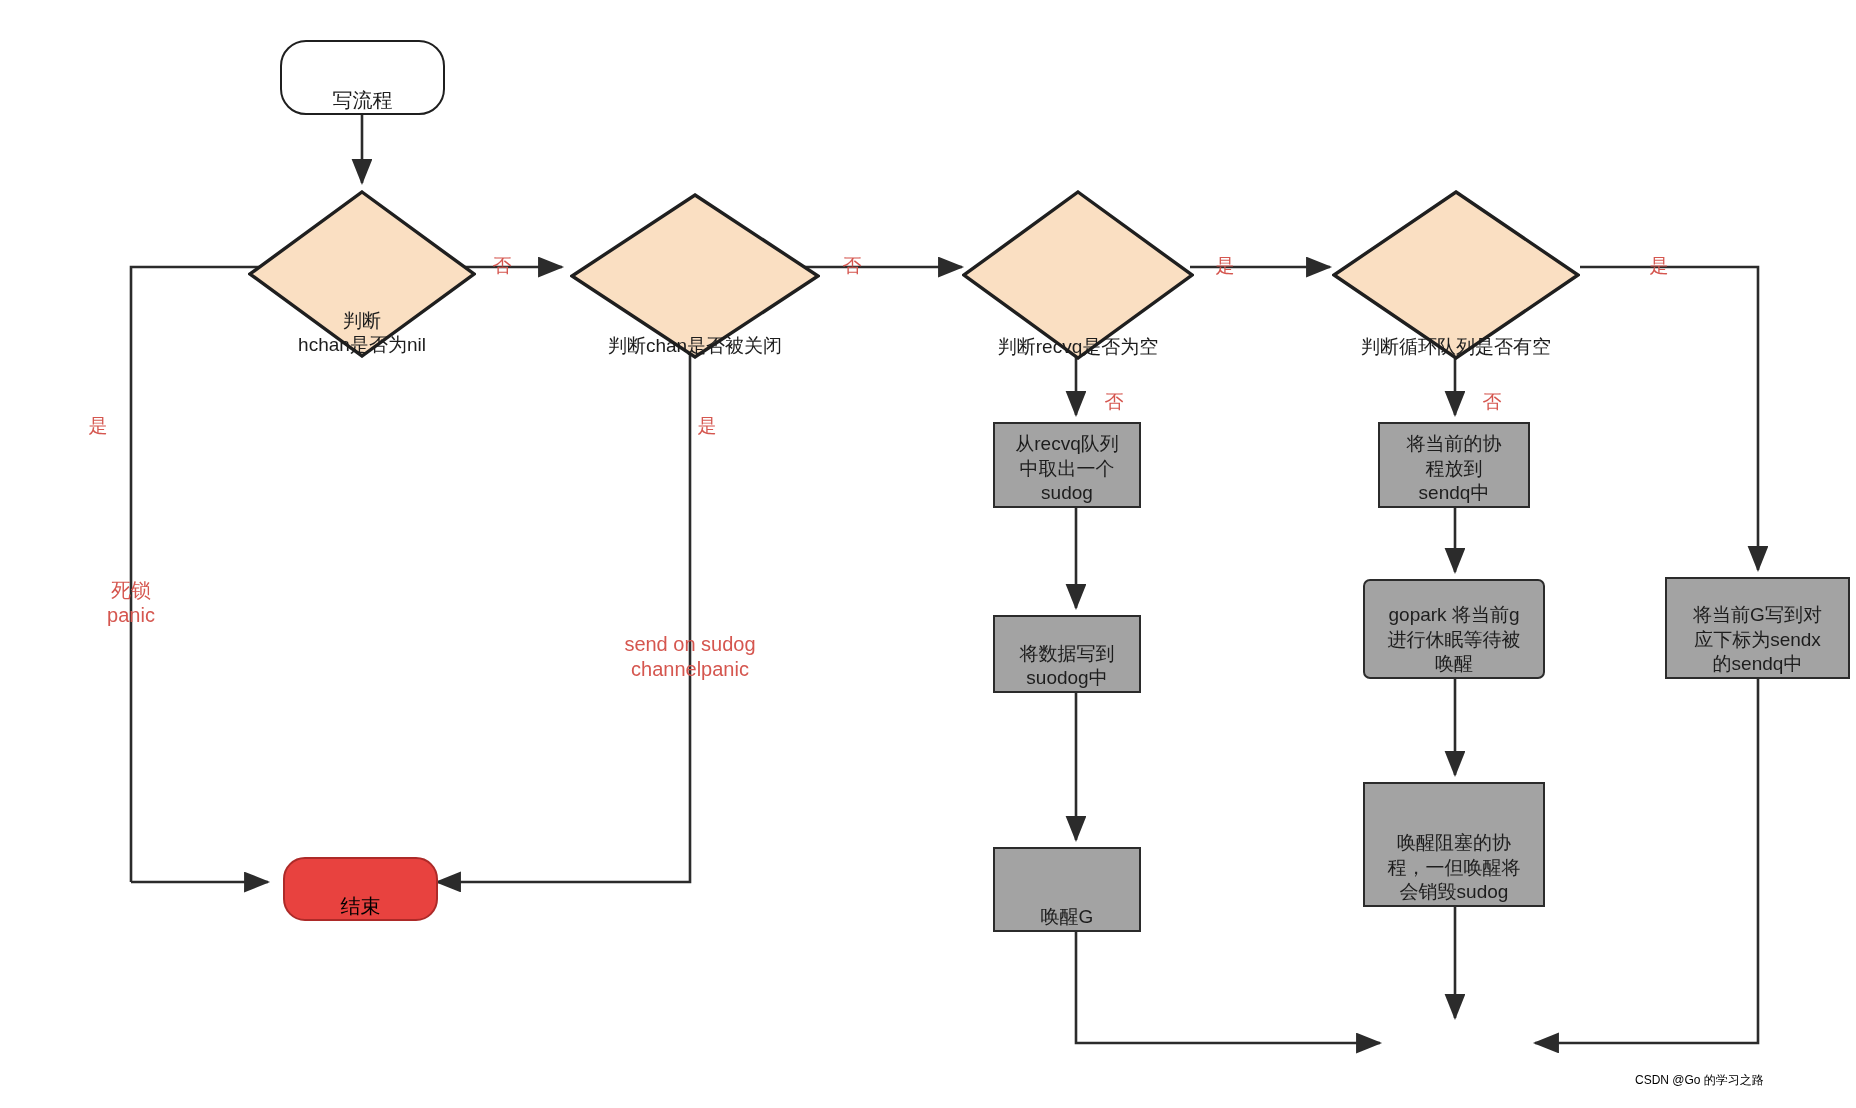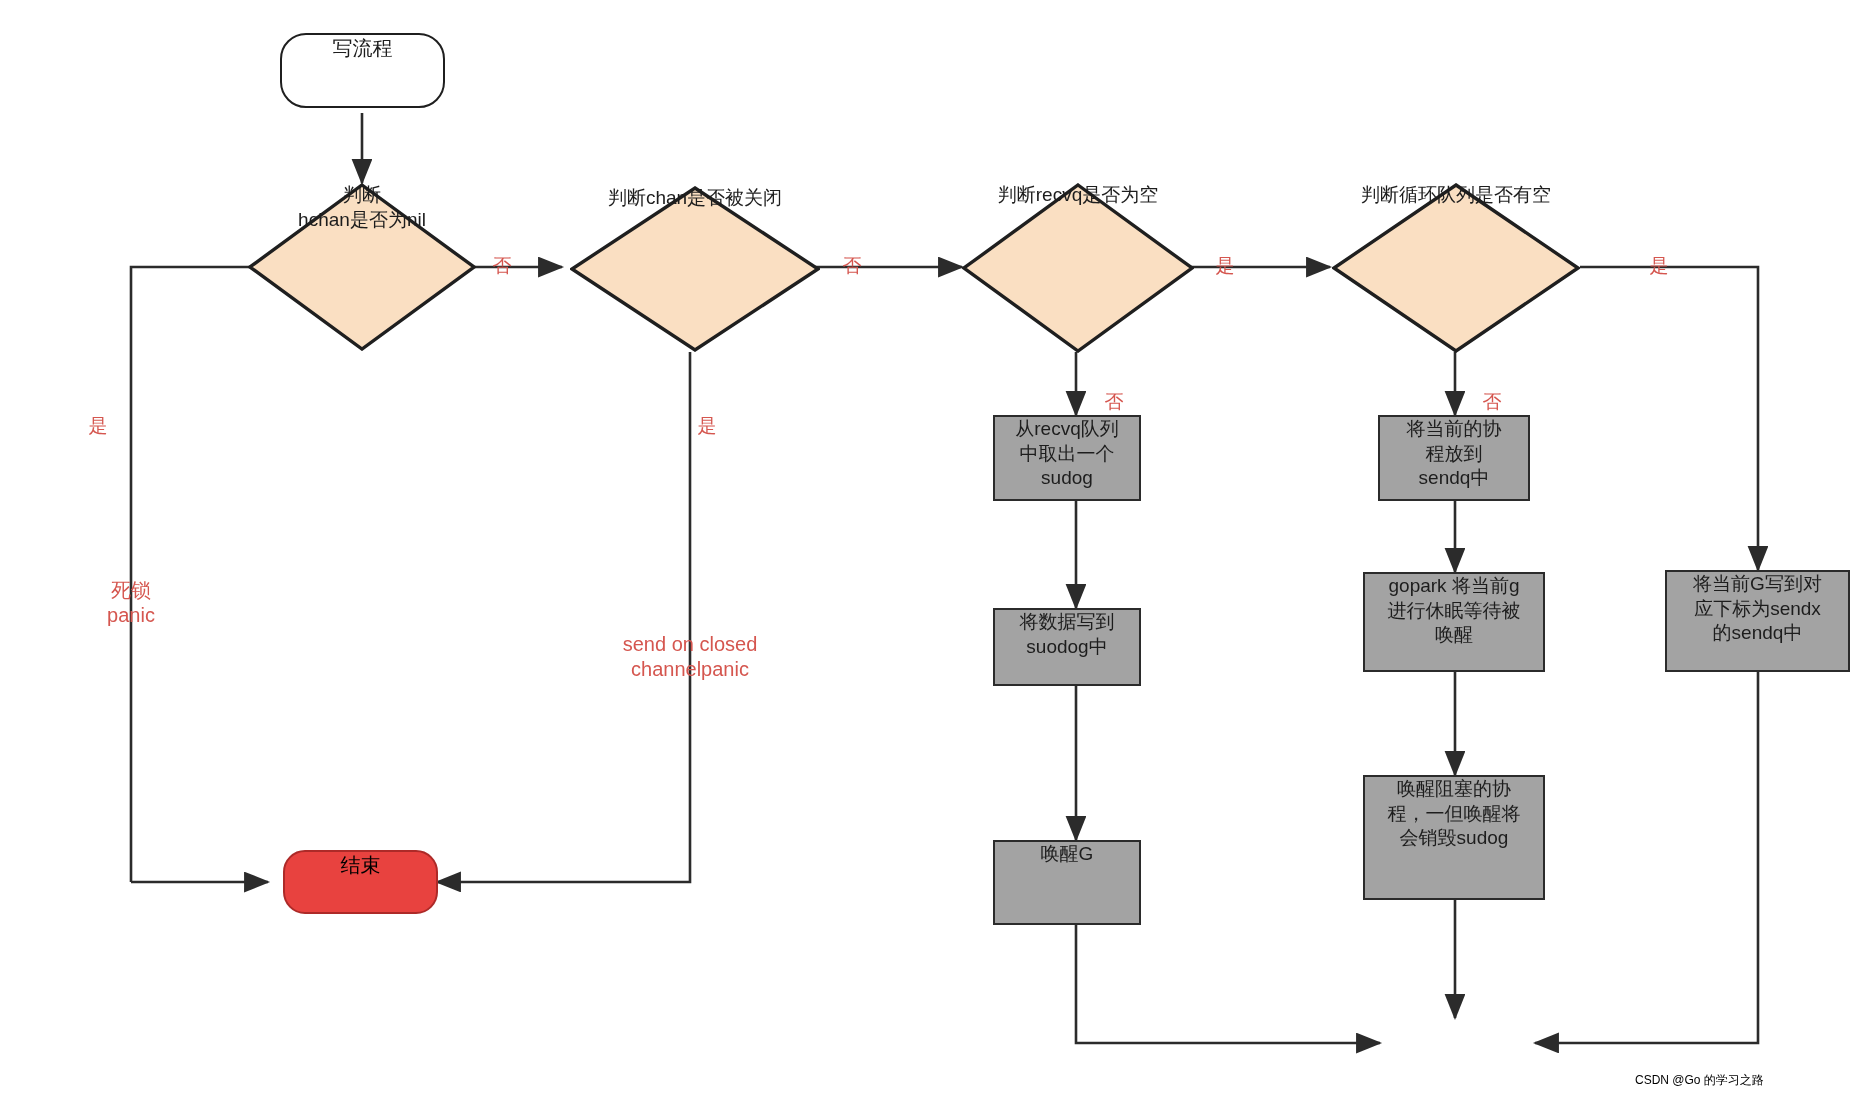--- a/index.html
+++ b/index.html
@@ -1,22 +1,22 @@
 <!DOCTYPE html>
 <html><head>
 <meta charset="utf-8">
 <style>
   html,body{margin:0;padding:0;background:#ffffff;}
   body{width:1856px;height:1108px;position:relative;overflow:hidden;
        font-family:"Liberation Sans","DejaVu Sans",sans-serif;}
   #stage{position:absolute;left:0;top:0;width:1856px;height:1108px;}
   svg#wires{position:absolute;left:0;top:0;width:1856px;height:1108px;}
 
-  .node{position:absolute;box-sizing:border-box;display:flex;align-items:flex-start;
-        justify-content:center;text-align:center;color:#1d1d1d;}
+  .node{position:absolute;box-sizing:border-box;display:flex;align-items:flex-end;
+        justify-content:center;text-align:center;color:#1d1d1d;margin-top:7px;}
   .node .txt{line-height:1.30;white-space:pre-line;}
 
   .terminal-start{background:#ffffff;border:2.4px solid #1f1f1f;border-radius:26px;
         font-size:20px;}
   .terminal-end{background:#e8423f;border:2.4px solid #ad2a28;border-radius:22px;
         font-size:20px;color:#000000;}
 
   .diamond{background:transparent;border:none;}
   .diamond .dshape{position:absolute;left:0;top:0;width:100%;height:100%;}
   .diamond .txt{position:relative;z-index:2;font-size:19px;color:#1d1d1d;}
@@ -124,21 +124,21 @@
   <div class="node process" style="left:993px;top:840px;width:148px;height:85px;">
     <span class="txt">唤醒G</span>
   </div>
 
   <div class="node process" style="left:1378px;top:415px;width:152px;height:86px;">
     <span class="txt">将当前的协
 程放到
 sendq中</span>
   </div>
 
-  <div class="node process" style="left:1363px;top:572px;width:182px;height:100px;">
+  <div class="node process" style="left:1363px;top:572px;width:182px;height:100px;border-radius:7px;">
     <span class="txt">gopark 将当前g
 进行休眠等待被
 唤醒</span>
   </div>
 
   <div class="node process" style="left:1363px;top:775px;width:182px;height:125px;">
     <span class="txt">唤醒阻塞的协
 程，一但唤醒将
 会销毁sudog</span>
   </div>
@@ -169,21 +169,21 @@
 
   <div class="elabel" style="left:832px;top:230px;width:40px;">
     <span>否</span>
   </div>
 
   <div class="elabel" style="left:687px;top:390px;width:40px;">
     <span>是</span>
   </div>
 
   <div class="elabel big" style="left:545px;top:606px;width:290px;">
-    <span>send on closed
+    <span>send on sudog
 channelpanic</span>
   </div>
 
   <div class="elabel" style="left:1205px;top:230px;width:40px;">
     <span>是</span>
   </div>
 
   <div class="elabel" style="left:1094px;top:366px;width:40px;">
     <span>否</span>
   </div>

